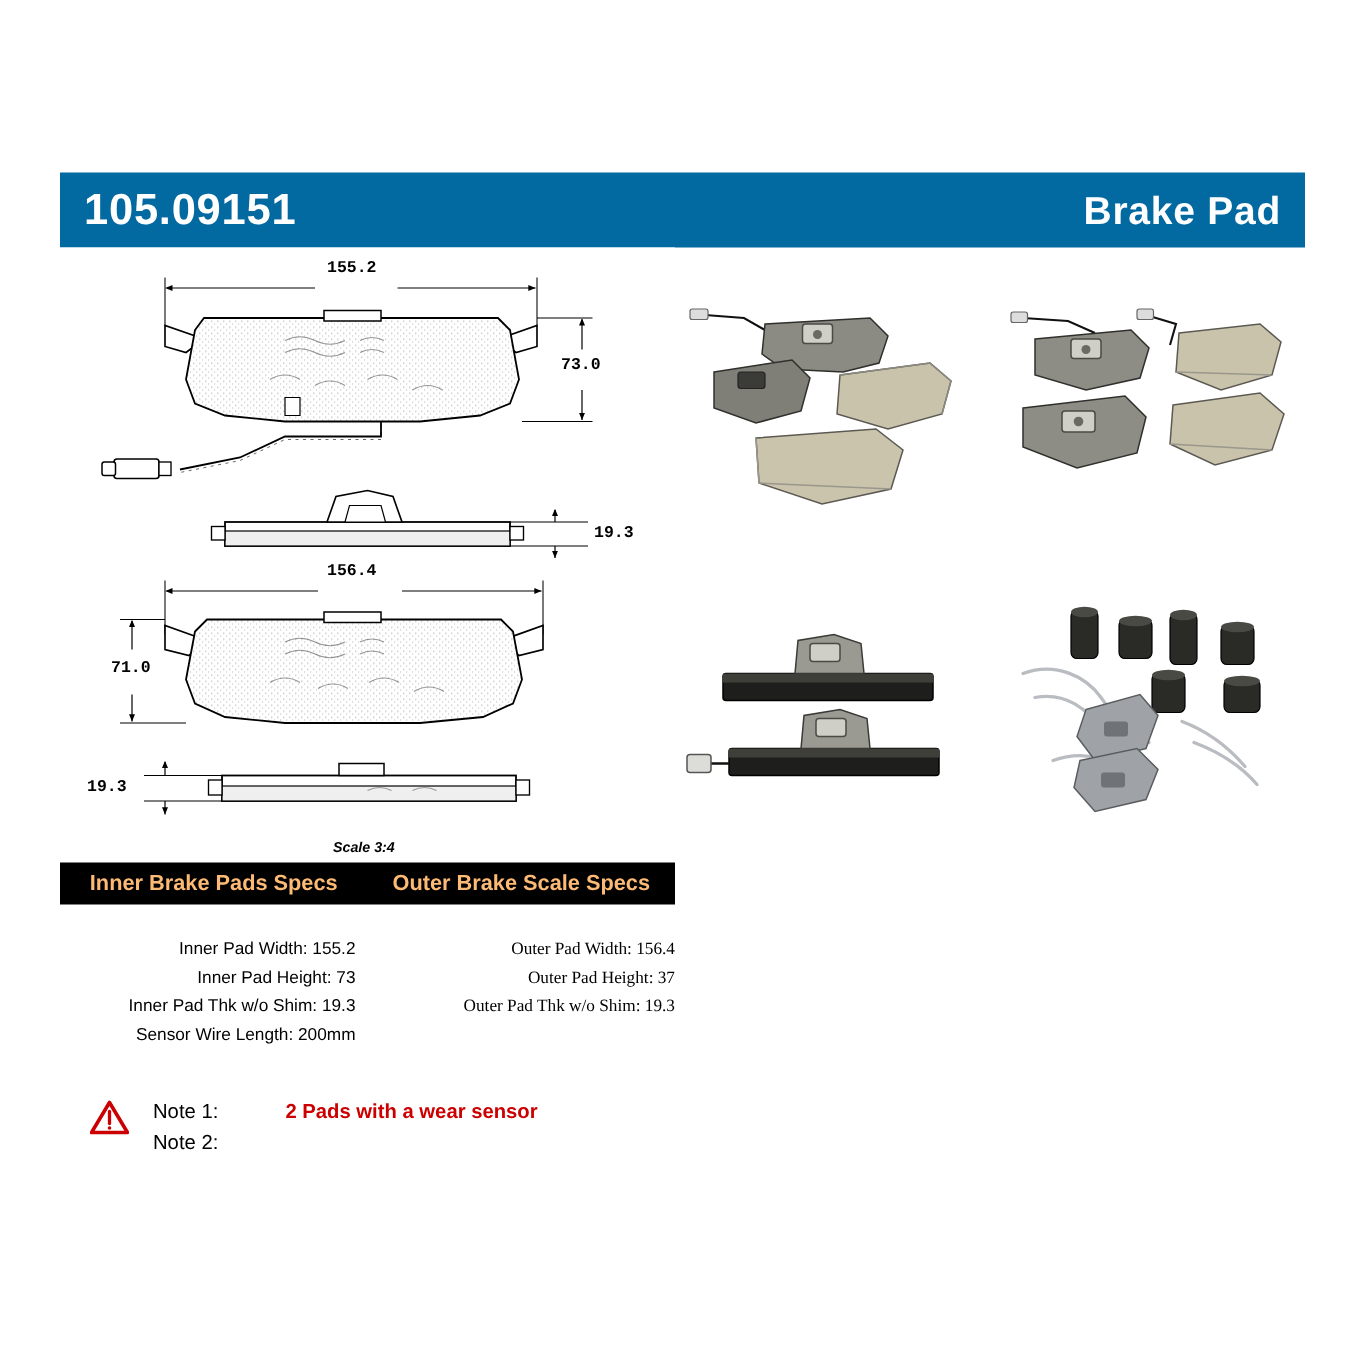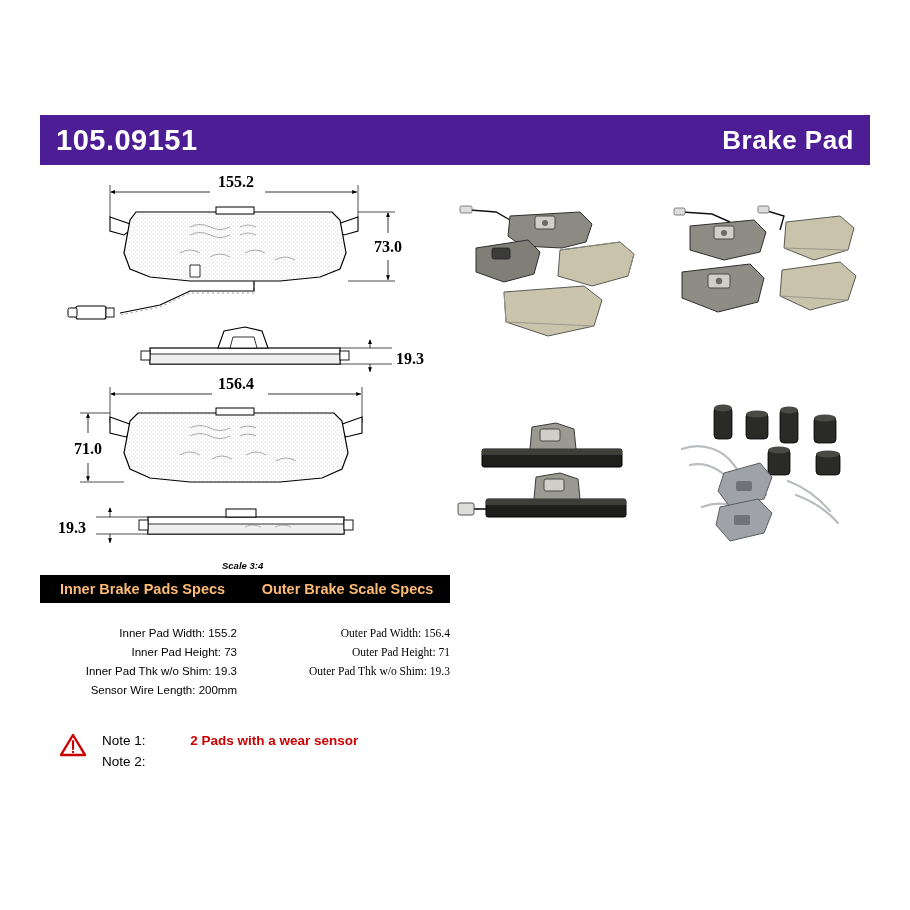--- a/index.html
+++ b/index.html
@@ -23,21 +23,21 @@
     height: 910px;
   }
 
   
   .header-bar {
     position: absolute;
     left: 40px;
     top: 115px;
     width: 830px;
     height: 50px;
-    background: #4c1d95;
+    background: #0369a1;
     display: flex;
     align-items: center;
     justify-content: space-between;
     padding: 0 16px;
     box-sizing: border-box;
   }
   .part-number {
     color: #ffffff;
     font-size: 29px;
     font-weight: bold;
@@ -61,23 +61,23 @@
   }
 
   .photo-panel {
     position: absolute;
     background: #ffffff;
   }
 
   
   .dim {
     position: absolute;
-    font-size: 16px;
+    font-size: 11px;
     font-weight: bold;
-    font-family: Liberation Serif, serif;
+    font-family: Liberation Mono, monospace;
     color: #000;
     white-space: nowrap;
   }
   .scale-note {
     position: absolute;
     font-size: 9.5px;
     font-style: italic;
     font-weight: bold;
     color: #000;
   }
@@ -400,21 +400,21 @@
     </div>
     <div class="specs-body">
       <div class="specs-col left">
         <div class="spec-row">Inner Pad Width: 155.2</div>
         <div class="spec-row">Inner Pad Height: 73</div>
         <div class="spec-row">Inner Pad Thk w/o Shim: 19.3</div>
         <div class="spec-row">Sensor Wire Length: 200mm</div>
       </div>
       <div class="specs-col right">
         <div class="spec-row">Outer Pad Width: 156.4</div>
-        <div class="spec-row">Outer Pad Height: 71</div>
+        <div class="spec-row">Outer Pad Height: 37</div>
         <div class="spec-row">Outer Pad Thk w/o Shim: 19.3</div>
       </div>
     </div>
   </div>
 
   <div class="notes">
     <svg class="warn-icon" viewBox="0 0 26 24">
       <path d="M13,2 L25,22 L1,22 Z" fill="#ffffff" stroke="#cc0000" stroke-width="2.4" stroke-linejoin="round"></path>
       <path d="M13,8 L13,16" stroke="#cc0000" stroke-width="2.2" stroke-linecap="round"></path>
       <circle cx="13" cy="19" r="1.2" fill="#cc0000"></circle>

